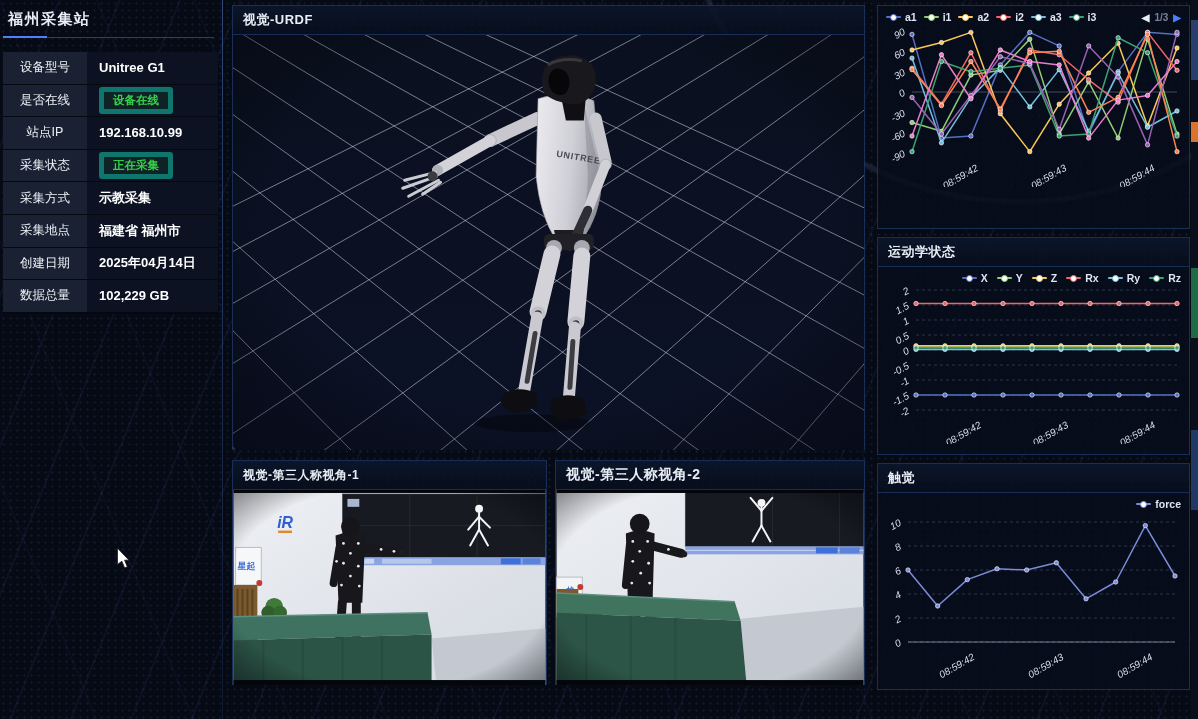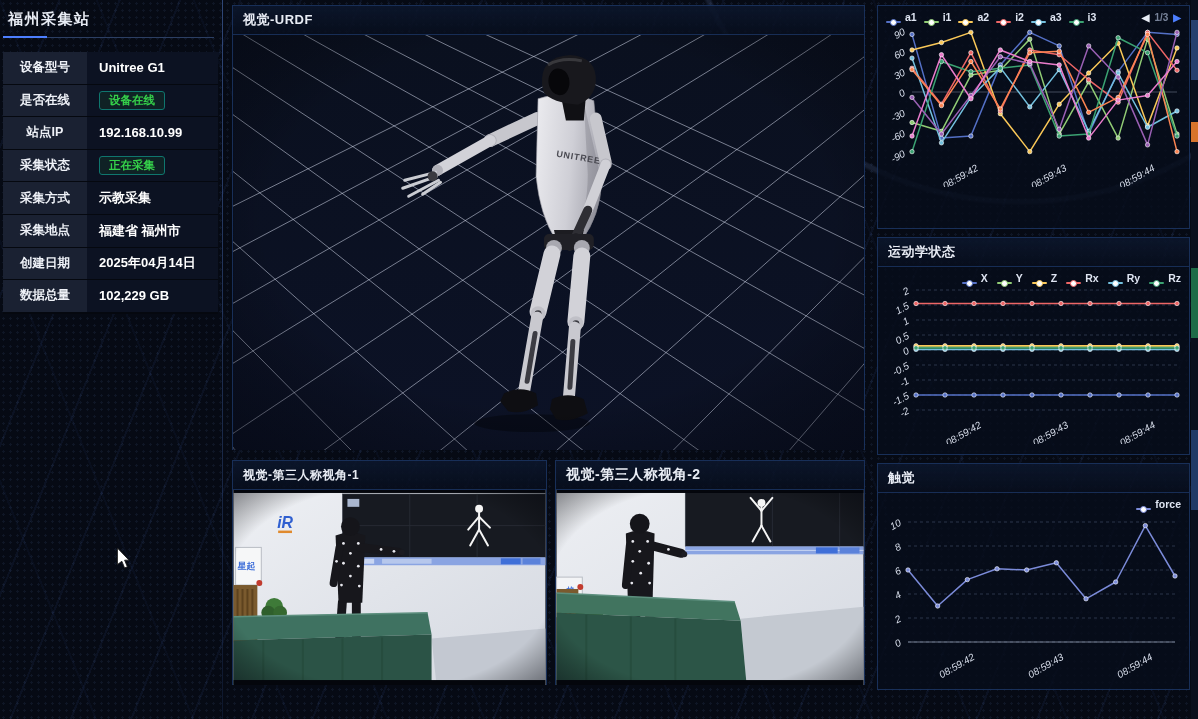--- a/index.html
+++ b/index.html
@@ -29,24 +29,24 @@
   .tabs{display:flex;gap:30px;margin:16px 0 0 8px;font-size:12.5px;font-weight:bold;cursor:default}
   .tab{color:#e8ecf4}
   .tab.active{color:#4d7fff}
   .tab.dim{color:#8a93a6}
   .tab-underline{position:relative;height:3px;margin:7px 4px 0 3px}
   .tab-underline .rail{position:absolute;left:0;right:4px;top:1px;height:1px;background:#2c3f63}
   .tab-underline .bar{position:absolute;left:0;top:0;width:44px;height:2px;background:#4d7fff}
   .info-table{margin:13px 4px 0 3px;border-bottom:1px solid #05080f}
   .irow{display:flex;height:31.6px;border-bottom:1px solid #05080f}
   .ilabel{width:84px;background:#1a2132;display:flex;align-items:center;justify-content:center;
-    font-size:12.5px;font-weight:bold;color:#eef1f7}
+    font-size:12.5px;font-weight:normal;color:#eef1f7}
   .ival{flex:1;background:#0c1222;display:flex;align-items:center;padding-left:12px;
     font-size:13px;font-weight:bold;color:#fff}
-  .badge{font-size:11.5px;line-height:1;color:#35d14a;border:1px solid #0f766e;
+  .badge{font-size:11.5px;line-height:1;color:#35d14a;border:5px solid #0f766e;
     background:rgba(47,174,65,.10);padding:3px 9px;border-radius:3px;font-weight:bold}
   .v-divider{position:absolute;left:222px;top:0;bottom:0;width:1px;z-index:2;
     background:linear-gradient(180deg,rgba(80,120,200,.55),rgba(40,70,130,.22))}
 
   
   .panel{position:absolute;background:rgba(6,12,26,.80);border:1px solid rgba(42,82,152,.5);
     box-sizing:border-box;z-index:3}
   .panel>header{height:28px;display:flex;align-items:center;padding:0 10px;
     border-bottom:1px solid rgba(42,82,152,.4);font-size:13px;font-weight:bold;letter-spacing:.5px;
     background:linear-gradient(180deg,rgba(16,30,58,.5),rgba(10,18,38,.2))}
@@ -56,21 +56,21 @@
   .panel-dynamics{left:877px;top:5px;width:313px;height:224px}
   .panel-kinematics{left:877px;top:237px;width:313px;height:218px}
   .panel-tactile{left:877px;top:463px;width:313px;height:227px}
   .panel svg{display:block}
   .scene{position:relative;overflow:hidden}
 
   
   .legend{display:flex;align-items:center;padding:5px 8px 0 8px;font-size:10.5px;color:#dfe5f2}
   .legend.right{justify-content:flex-end;gap:9px}
   .legend.spread{gap:7px}
-  .lg-item{display:inline-flex;align-items:flex-end;cursor:pointer}
+  .lg-item{display:inline-flex;align-items:center;cursor:pointer}
   .lg-line{position:relative;display:inline-block;width:15px;height:2px;border-radius:1px}
   .lg-dot{position:absolute;left:4px;top:-2.5px;width:5px;height:5px;border-radius:50%;
     border:1.5px solid;background:#fff;box-sizing:content-box}
   .lg-txt{margin-left:4px;font-weight:bold}
   .pager{margin-left:auto;display:flex;gap:5px;align-items:center;font-size:10px;font-weight:bold}
   .pg-prev{color:#e8edf6;cursor:pointer}
   .pg-num{color:#78839a}
   .pg-next{color:#4d7fff;cursor:pointer}
 
   

